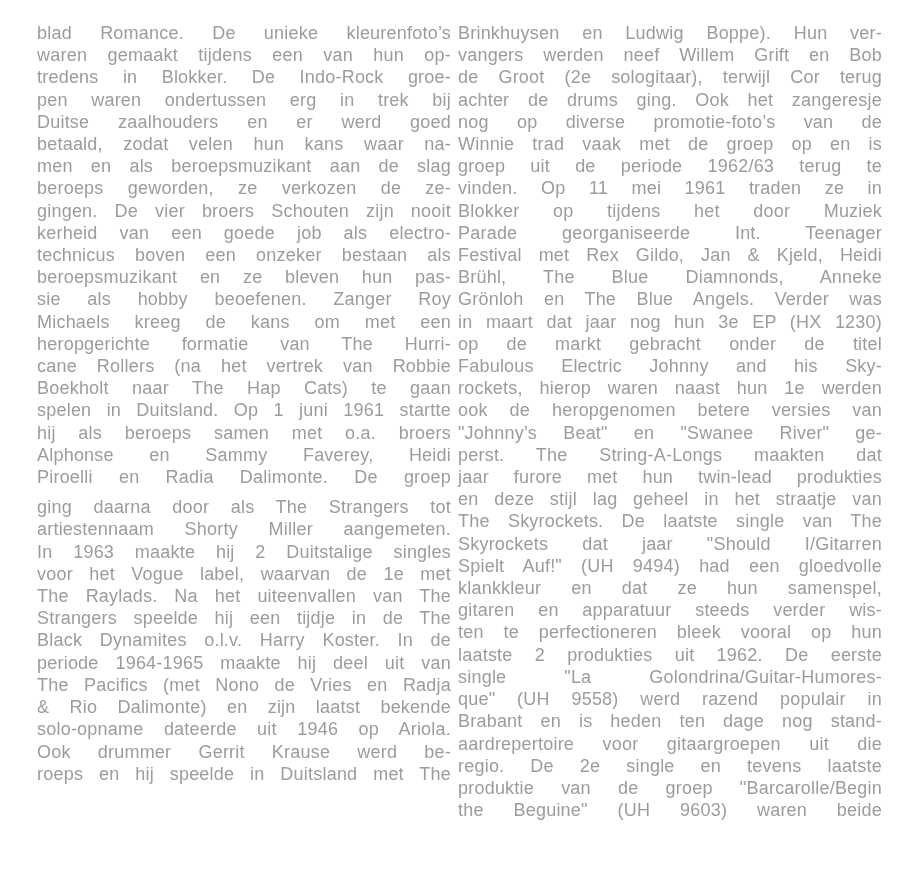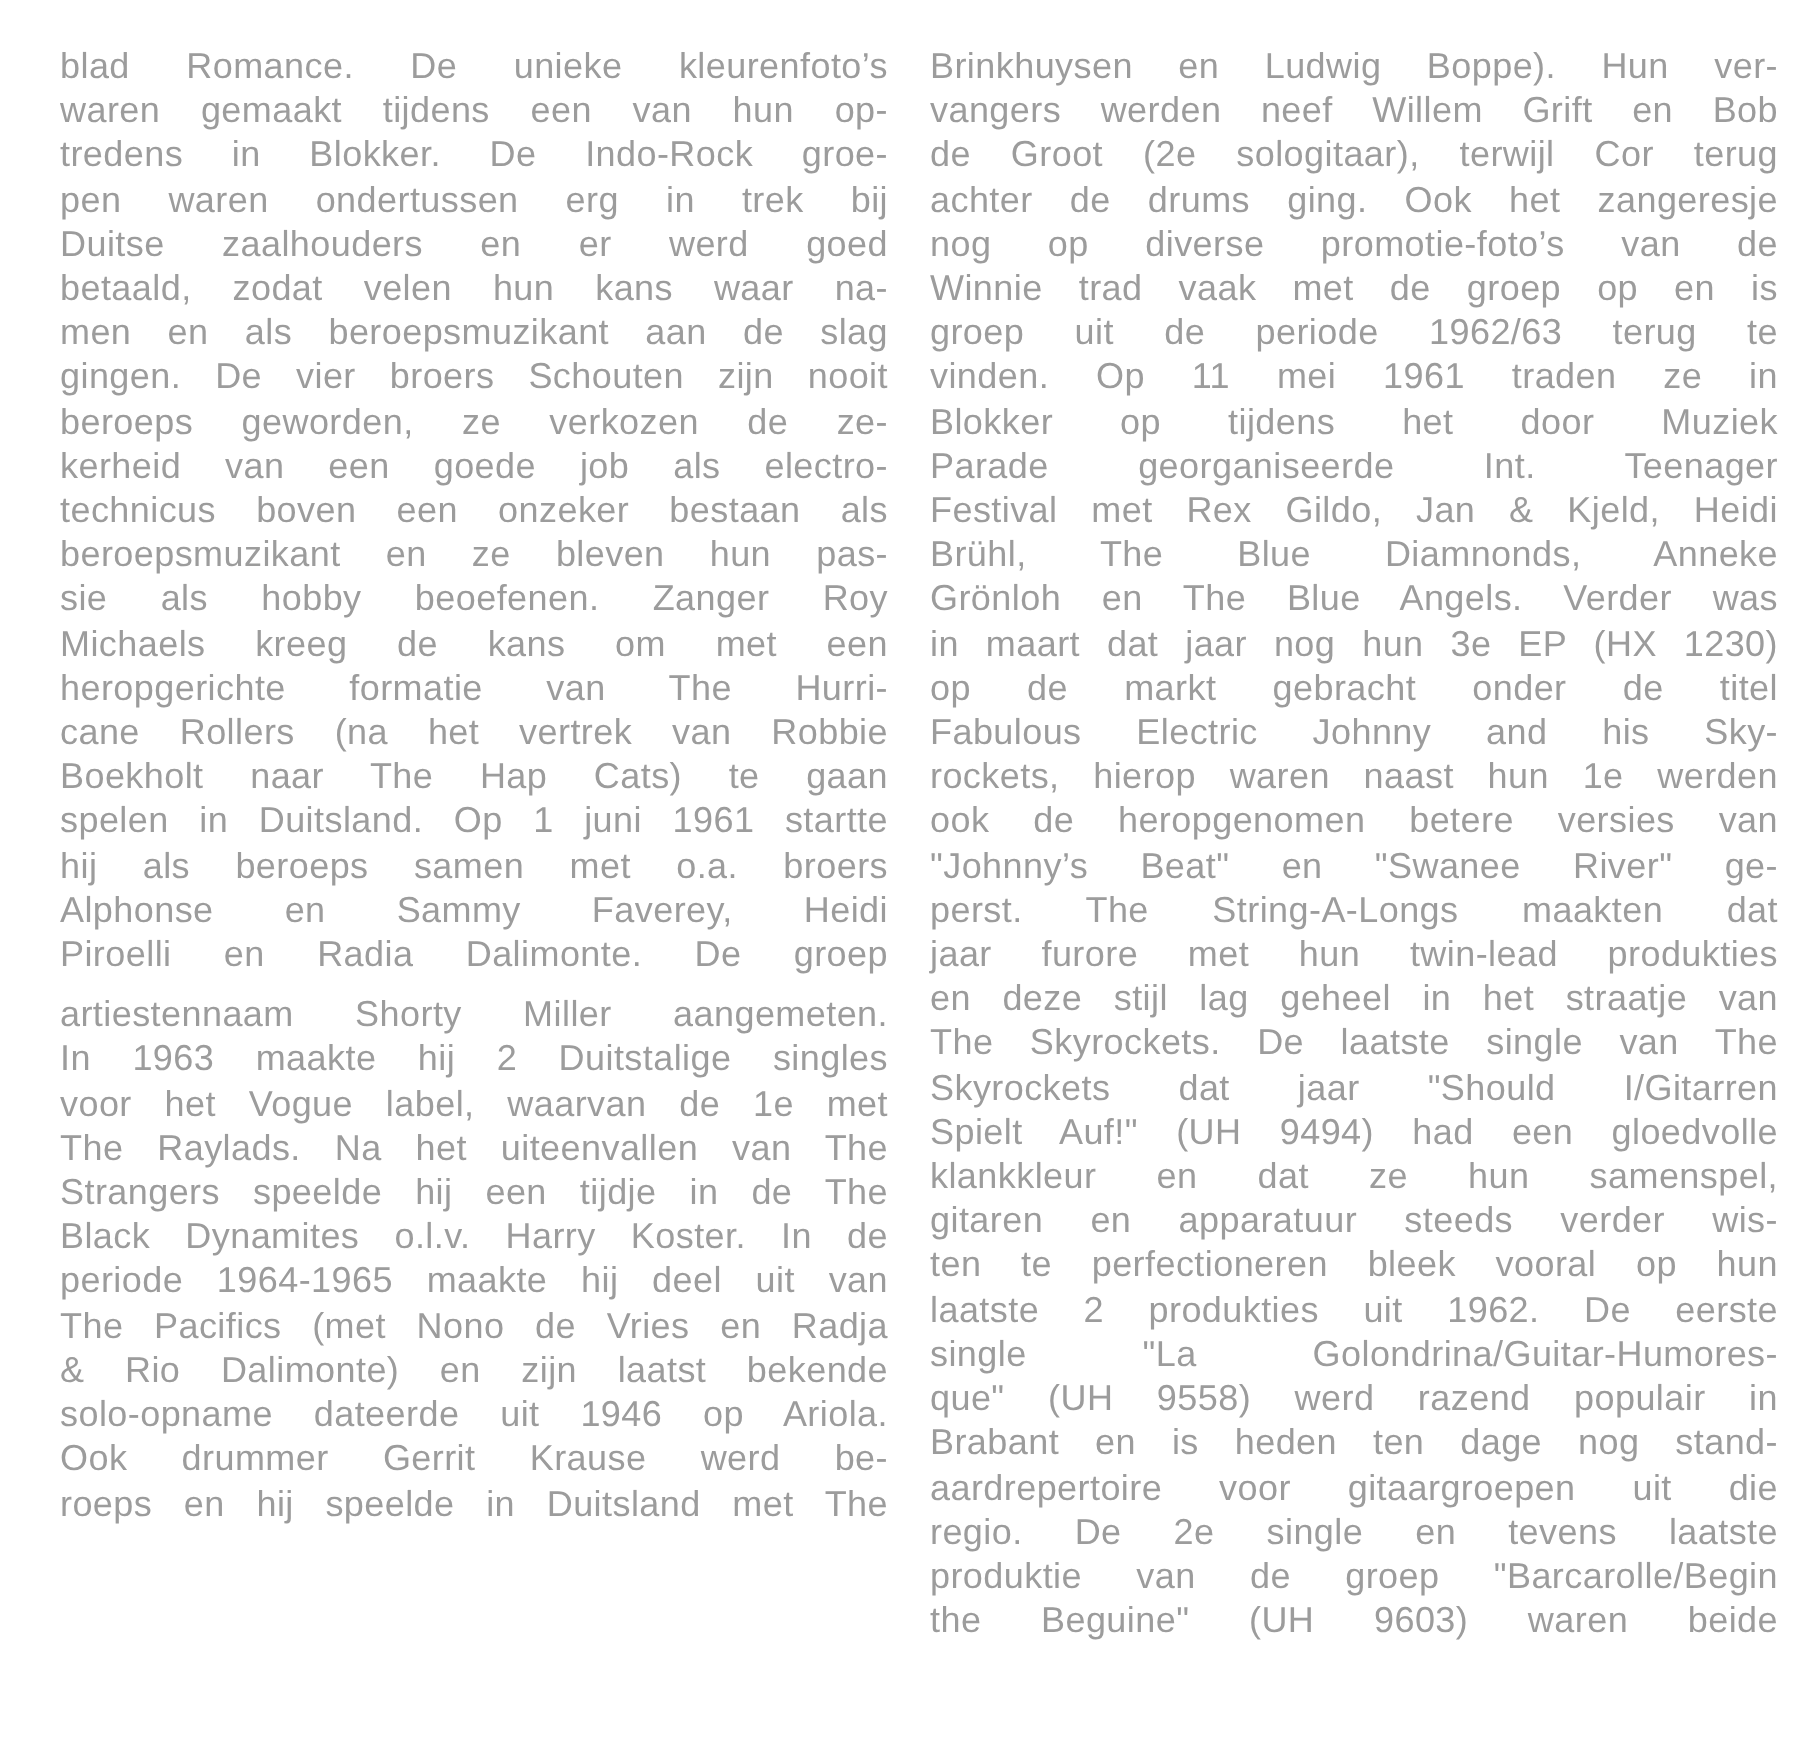--- a/index.html
+++ b/index.html
@@ -11,27 +11,28 @@
     width: 902px;
     height: 882px;
     overflow: hidden;
   }
   .page {
     box-sizing: border-box;
     width: 902px;
     height: 882px;
     padding: 22px 13px 0 30px;
     display: flex;
-    gap: 21px;
+    gap: 7px;
     font-family: "Liberation Sans", "DejaVu Sans", sans-serif;
     font-size: 18px;
     line-height: 22.2px;
     font-weight: 400;
     letter-spacing: 0.012em;
     color: var(--text-color, #9c9c9c);
+    justify-content: center;
   }
   .col { flex: 0 0 auto; }
   .col-left  { width: 414px; }
   .col-right { width: 424px; }
   .para { margin: 0; }
   .para-gap { margin-top: 8px; }
   .line {
     text-align: justify;
     text-align-last: justify;
     -moz-text-align-last: justify;
@@ -43,36 +44,37 @@
 <div class="page">
   <div class="col col-left">
     <div class="para">
         <div class="line">blad Romance. De unieke kleurenfoto’s</div>
         <div class="line">waren gemaakt tijdens een van hun op-</div>
         <div class="line">tredens in Blokker. De Indo-Rock groe-</div>
         <div class="line">pen waren ondertussen erg in trek bij</div>
         <div class="line">Duitse zaalhouders en er werd goed</div>
         <div class="line">betaald, zodat velen hun kans waar na-</div>
         <div class="line">men en als beroepsmuzikant aan de slag</div>
+        <div class="line">beroeps geworden, ze verkozen de ze-</div>
         <div class="line">gingen. De vier broers Schouten zijn nooit</div>
-        <div class="line">beroeps geworden, ze verkozen de ze-</div>
         <div class="line">kerheid van een goede job als electro-</div>
         <div class="line">technicus boven een onzeker bestaan als</div>
         <div class="line">beroepsmuzikant en ze bleven hun pas-</div>
         <div class="line">sie als hobby beoefenen. Zanger Roy</div>
         <div class="line">Michaels kreeg de kans om met een</div>
         <div class="line">heropgerichte formatie van The Hurri-</div>
         <div class="line">cane Rollers (na het vertrek van Robbie</div>
         <div class="line">Boekholt naar The Hap Cats) te gaan</div>
         <div class="line">spelen in Duitsland. Op 1 juni 1961 startte</div>
         <div class="line">hij als beroeps samen met o.a. broers</div>
         <div class="line">Alphonse en Sammy Faverey, Heidi</div>
         <div class="line">Piroelli en Radia Dalimonte. De groep</div>
       </div>
     <div class="para para-gap">
+        <div class="line">ging daarna door als The Strangers tot</div>
         <div class="line">artiestennaam Shorty Miller aangemeten.</div>
         <div class="line">In 1963 maakte hij 2 Duitstalige singles</div>
         <div class="line">voor het Vogue label, waarvan de 1e met</div>
         <div class="line">The Raylads. Na het uiteenvallen van The</div>
         <div class="line">Strangers speelde hij een tijdje in de The</div>
         <div class="line">Black Dynamites o.l.v. Harry Koster. In de</div>
         <div class="line">periode 1964-1965 maakte hij deel uit van</div>
         <div class="line">The Pacifics (met Nono de Vries en Radja</div>
         <div class="line">&amp; Rio Dalimonte) en zijn laatst bekende</div>
         <div class="line">solo-opname dateerde uit 1946 op Ariola.</div>

